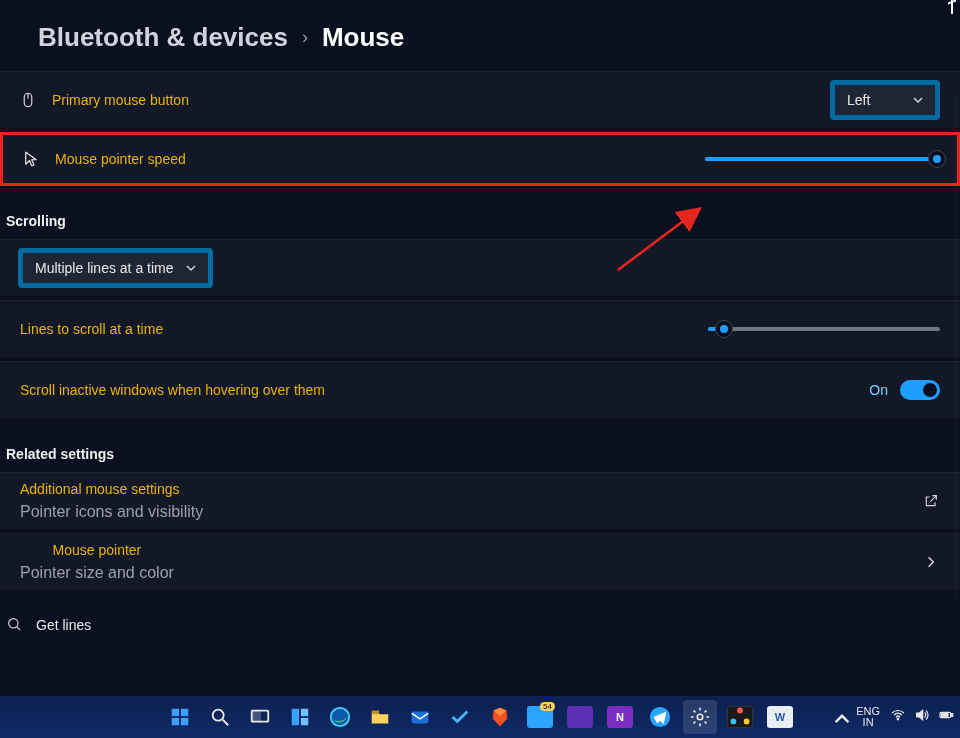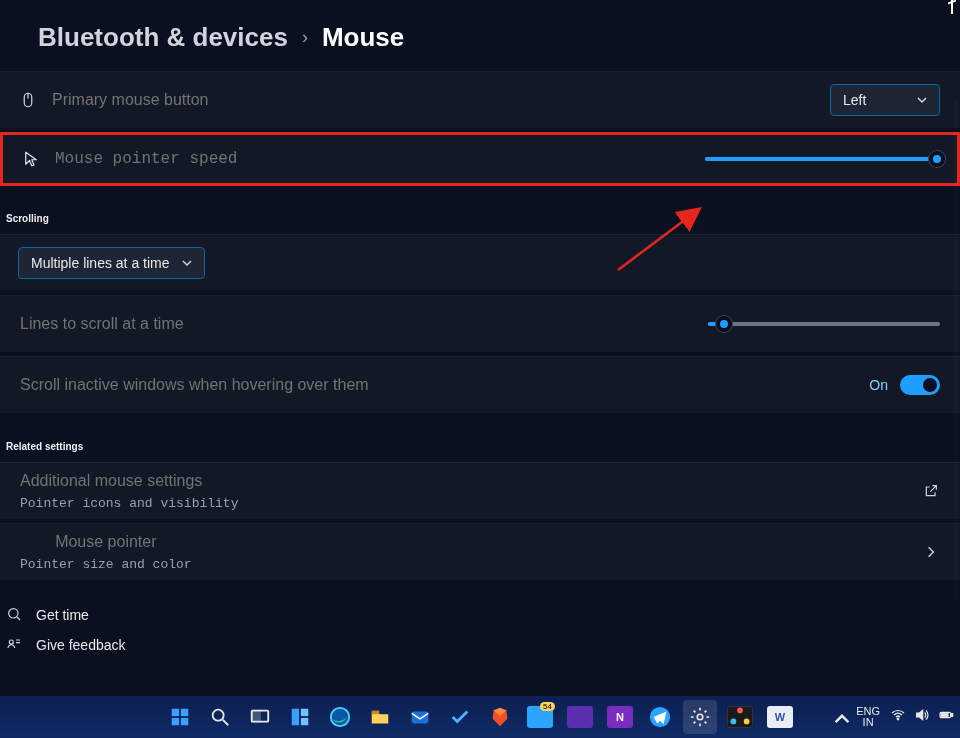--- a/index.html
+++ b/index.html
@@ -20,31 +20,31 @@
     background: rgba(255,255,255,0.035);
     border-top: 1px solid rgba(255,255,255,0.04);
     border-bottom: 1px solid rgba(0,0,0,0.3);
     padding: 0 20px 0 18px;
     min-height: 58px;
     margin-bottom: 3px;
   }
   .row.highlight { border: 3px solid #e5261f; }
   .row .left { display: flex; align-items: center; gap: 14px; }
   .row .icon { width: 20px; height: 20px; display:flex; align-items:center; justify-content:center; }
-  .row .label { font-size: 16px; color: #737373; }
-  .row .sublabel { font-size: 13px; color: #9aa0aa; margin-top: 6px; font-family: Liberation Mono, monospace; }
+  .row .label { font-size: 14px; color: #eab308; }
+  .row .sublabel { font-size: 16px; color: #9aa0aa; margin-top: 6px; }
   .row .textcol { display:flex; flex-direction:column; }
 
   
-  .section-header { font-size: 10px; font-weight: 600; color: #f0f0f0; padding: 24px 0 10px 6px; }
+  .section-header { font-size: 14px; font-weight: 600; color: #f0f0f0; padding: 24px 0 10px 6px; }
 
   
   .dropdown {
     display:flex; align-items:center; justify-content:space-between;
-    background: #1e2636; border:1px solid #0369a1; border-radius:4px;
+    background: #1e2636; border:5px solid #0369a1; border-radius:4px;
     padding: 7px 12px; min-width: 110px; font-size: 14px; color:#e8e8e8;
     gap: 12px; cursor:pointer;
   }
   .dropdown.wide { min-width: 170px; }
   .chev { width:10px; height:10px; }
   .chev svg { display:block; }
 
   
   .slider-wrap { position: relative; display:flex; align-items:center; }
   .slider-track {
@@ -145,21 +145,21 @@
     <div class="dropdown">
       <span>Left</span>
       <span class="chev">
         <svg viewBox="0 0 10 10" width="10" height="10">
             <path d="M1 3 L5 7 L9 3" fill="none" stroke="#d0d4dc" stroke-width="1.5"></path>
           </svg>
       </span>
     </div>
   </div>
 
-  <div class="row highlight" style="min-height:54px;font-family:Liberation Mono, monospace;">
+  <div class="row highlight" style="min-height:54px;">
     <div class="left">
       <span class="icon">
         <svg viewBox="0 0 24 24" width="18" height="18" fill="none" stroke="#e8e8e8" stroke-width="1.6" stroke-linejoin="round">
           <path d="M5 3 L5 19 L10 14 L13 21 L16 20 L13 13 L19 13 Z"></path>
         </svg>
       </span>
       <span class="label">Mouse pointer speed</span>
     </div>
     <div class="slider-wrap">
       <div class="slider-track slider-a">
@@ -239,31 +239,21 @@
   </div>
 
   <div style="height:14px;"></div>
   <div class="help-line">
     <span class="icon">
       <svg viewBox="0 0 24 24" width="16" height="16" fill="none" stroke="#d0d4dc" stroke-width="1.8">
         <circle cx="11" cy="11" r="7"></circle>
           <line x1="16" y1="16" x2="21" y2="21"></line>
       </svg>
     </span>
-    <span>Get time</span>
-  </div>
-  <div class="help-line">
-    <span class="icon">
-      <svg viewBox="0 0 24 24" width="16" height="16" fill="none" stroke="#d0d4dc" stroke-width="1.8">
-        <circle cx="8" cy="9" r="3"></circle>
-          <path d="M3 18c0-3 3-5 5-5s5 2 5 5"></path>
-          <path d="M15 6h6M15 10h6"></path>
-      </svg>
-    </span>
-    <span>Give feedback</span>
+    <span>Get lines</span>
   </div>
 
 </div>
 
 <svg class="arrow-layer" width="960" height="700">
   <defs>
     <marker id="ah" markerWidth="10" markerHeight="10" refX="8" refY="5" orient="auto">
       <path d="M0 0 L10 5 L0 10 Z" fill="#e5261f"></path>
     </marker>
   </defs>

